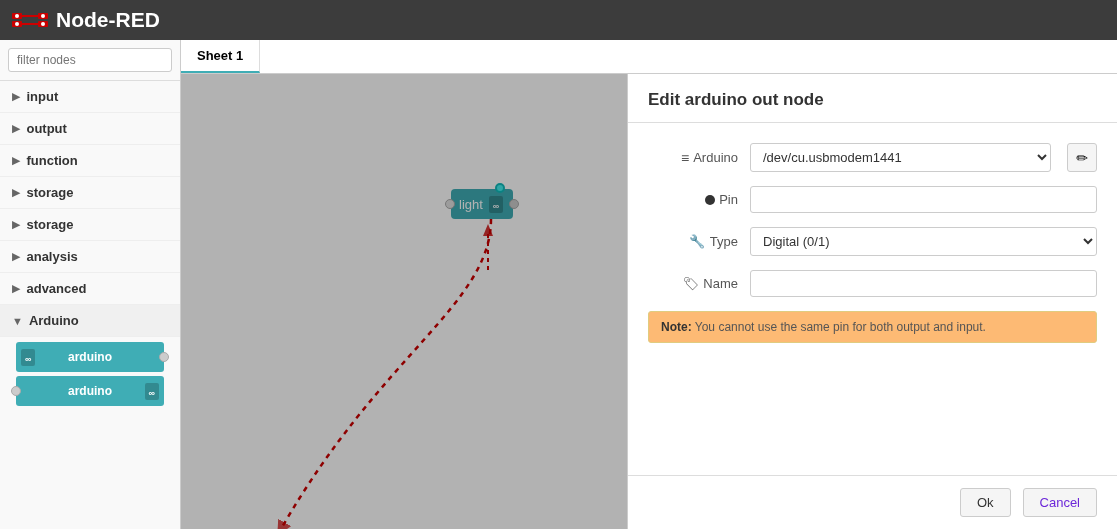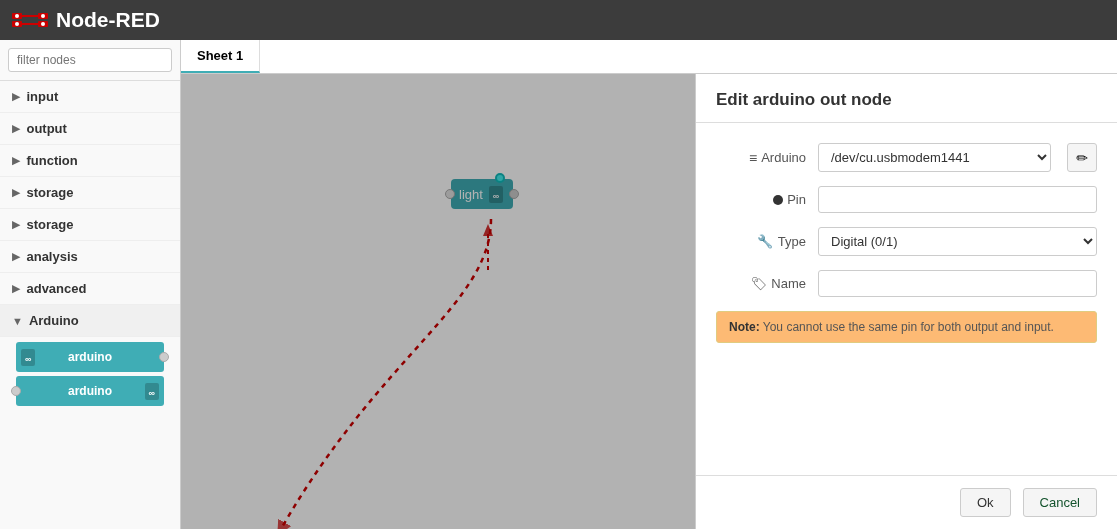--- a/index.html
+++ b/index.html
@@ -35,37 +35,37 @@
 
     
     .canvas-node { position: absolute; background: #3fadb5; border-radius: 4px; display: flex; align-items: center; padding: 0 8px; height: 30px; cursor: grab; white-space: nowrap; }
     .canvas-node-label { color: #fff; font-size: 13px; font-weight: 500; }
 
     
     .canvas-svg { position: absolute; top: 0; left: 0; width: 100%; height: 100%; pointer-events: none; }
 
     
     .modal-overlay { position: absolute; top: 0; left: 0; right: 0; bottom: 0; background: rgba(0,0,0,0.3); display: flex; align-items: flex-start; justify-content: flex-end; }
-    .modal { background: #fff; width: 422px; min-height: 100%; border-left: 1px solid #ccc; display: flex; flex-direction: column; }
+    .modal { background: #fff; width: 490px; min-height: 100%; border-left: 1px solid #ccc; display: flex; flex-direction: column; }
     .modal-header { padding: 16px 20px 12px; border-bottom: 1px solid #ddd; }
     .modal-title { font-size: 17px; font-weight: 600; color: #333; }
     .modal-body { padding: 20px; flex: 1; }
     .form-row { display: flex; align-items: center; margin-bottom: 14px; }
     .form-label { width: 90px; text-align: right; margin-right: 12px; color: #555; font-size: 13px; display: flex; align-items: center; justify-content: flex-end; gap: 4px; }
     .form-control { flex: 1; padding: 5px 8px; border: 1px solid #ccc; border-radius: 3px; font-size: 13px; color: #333; background: #fff; }
     .form-control-select { flex: 1; padding: 5px 8px; border: 1px solid #ccc; border-radius: 3px; font-size: 13px; color: #333; background: #fff; appearance: auto; }
     .arduino-select-wrap { flex: 1; display: flex; gap: 16px; justify-content: flex-end; }
     .arduino-select { flex: 1; padding: 5px 8px; border: 1px solid #ccc; border-radius: 3px; font-size: 13px; color: #333; background: #fff; }
     .arduino-edit-btn { padding: 4px 8px; border: 1px solid #ccc; border-radius: 3px; background: #f5f5f5; cursor: pointer; font-size: 14px; }
     .note-box { background: #fdba74; border: 1px solid #e0cc80; border-radius: 3px; padding: 8px 12px; font-size: 12px; color: #555; margin-bottom: 16px; }
     .note-box strong { color: #333; }
     .modal-footer { padding: 12px 20px; border-top: 1px solid #ddd; display: flex; justify-content: flex-end; gap: 12px; }
     .btn { padding: 6px 16px; border-radius: 3px; font-size: 13px; cursor: pointer; border: 1px solid #ccc; }
     .btn-ok { background: #f5f5f5; color: #333; font-weight: 500; }
-    .btn-cancel { background: #f5f5f5; color: #14532d; }
+    .btn-cancel { background: #f5f5f5; color: #6d28d9; }
 
     
     .pin-dot { width: 10px; height: 10px; background: #333; border-radius: 50%; display: inline-block; }
 
     
     .logo-shape { display: flex; align-items: center; gap: 2px; }
   </style>
 </head>
 <body>
 
@@ -168,21 +168,21 @@
         <defs>
           <marker id="arrowhead" markerWidth="6" markerHeight="6" refX="3" refY="3" orient="auto">
             <path d="M0,0 L0,6 L6,3 z" fill="#cc0000" opacity="0.7"></path>
           </marker>
         </defs>
 
         <line x1="307" y1="160" x2="307" y2="200" stroke="#cc0000" stroke-width="2" stroke-dasharray="4,4"></line>
         <polygon points="302,162 307,150 312,162" fill="#cc0000" opacity="0.8"></polygon>
       </svg>
 
-      <div class="canvas-node" style="left: 270px; top: 105px; padding-right: 10px; align-items: center;">
+      <div class="canvas-node" style="left: 270px; top: 115px; padding-right: 10px; align-items: center;">
         <div style="width:10px;height:10px;background:#e0e0e0;border:1px solid #aaa;border-radius:50%;position:absolute;left:-6px;top:50%;transform:translateY(-50%);"></div>
         <span class="canvas-node-label">light</span>
         <div style="background:rgba(0,0,0,0.2);border-radius:2px;padding:1px 4px;margin-left:6px;">
           <span style="font-size:9px;color:#fff;font-weight:bold;">∞</span>
         </div>
         <div style="width:10px;height:10px;background:#4ee;border:2px solid #1bb;border-radius:50%;position:absolute;top:-6px;right:8px;"></div>
         <div style="width:10px;height:10px;background:#ccc;border:1px solid #aaa;border-radius:50%;position:absolute;right:-6px;top:50%;transform:translateY(-50%);"></div>
       </div>
 
       <div class="modal-overlay">

